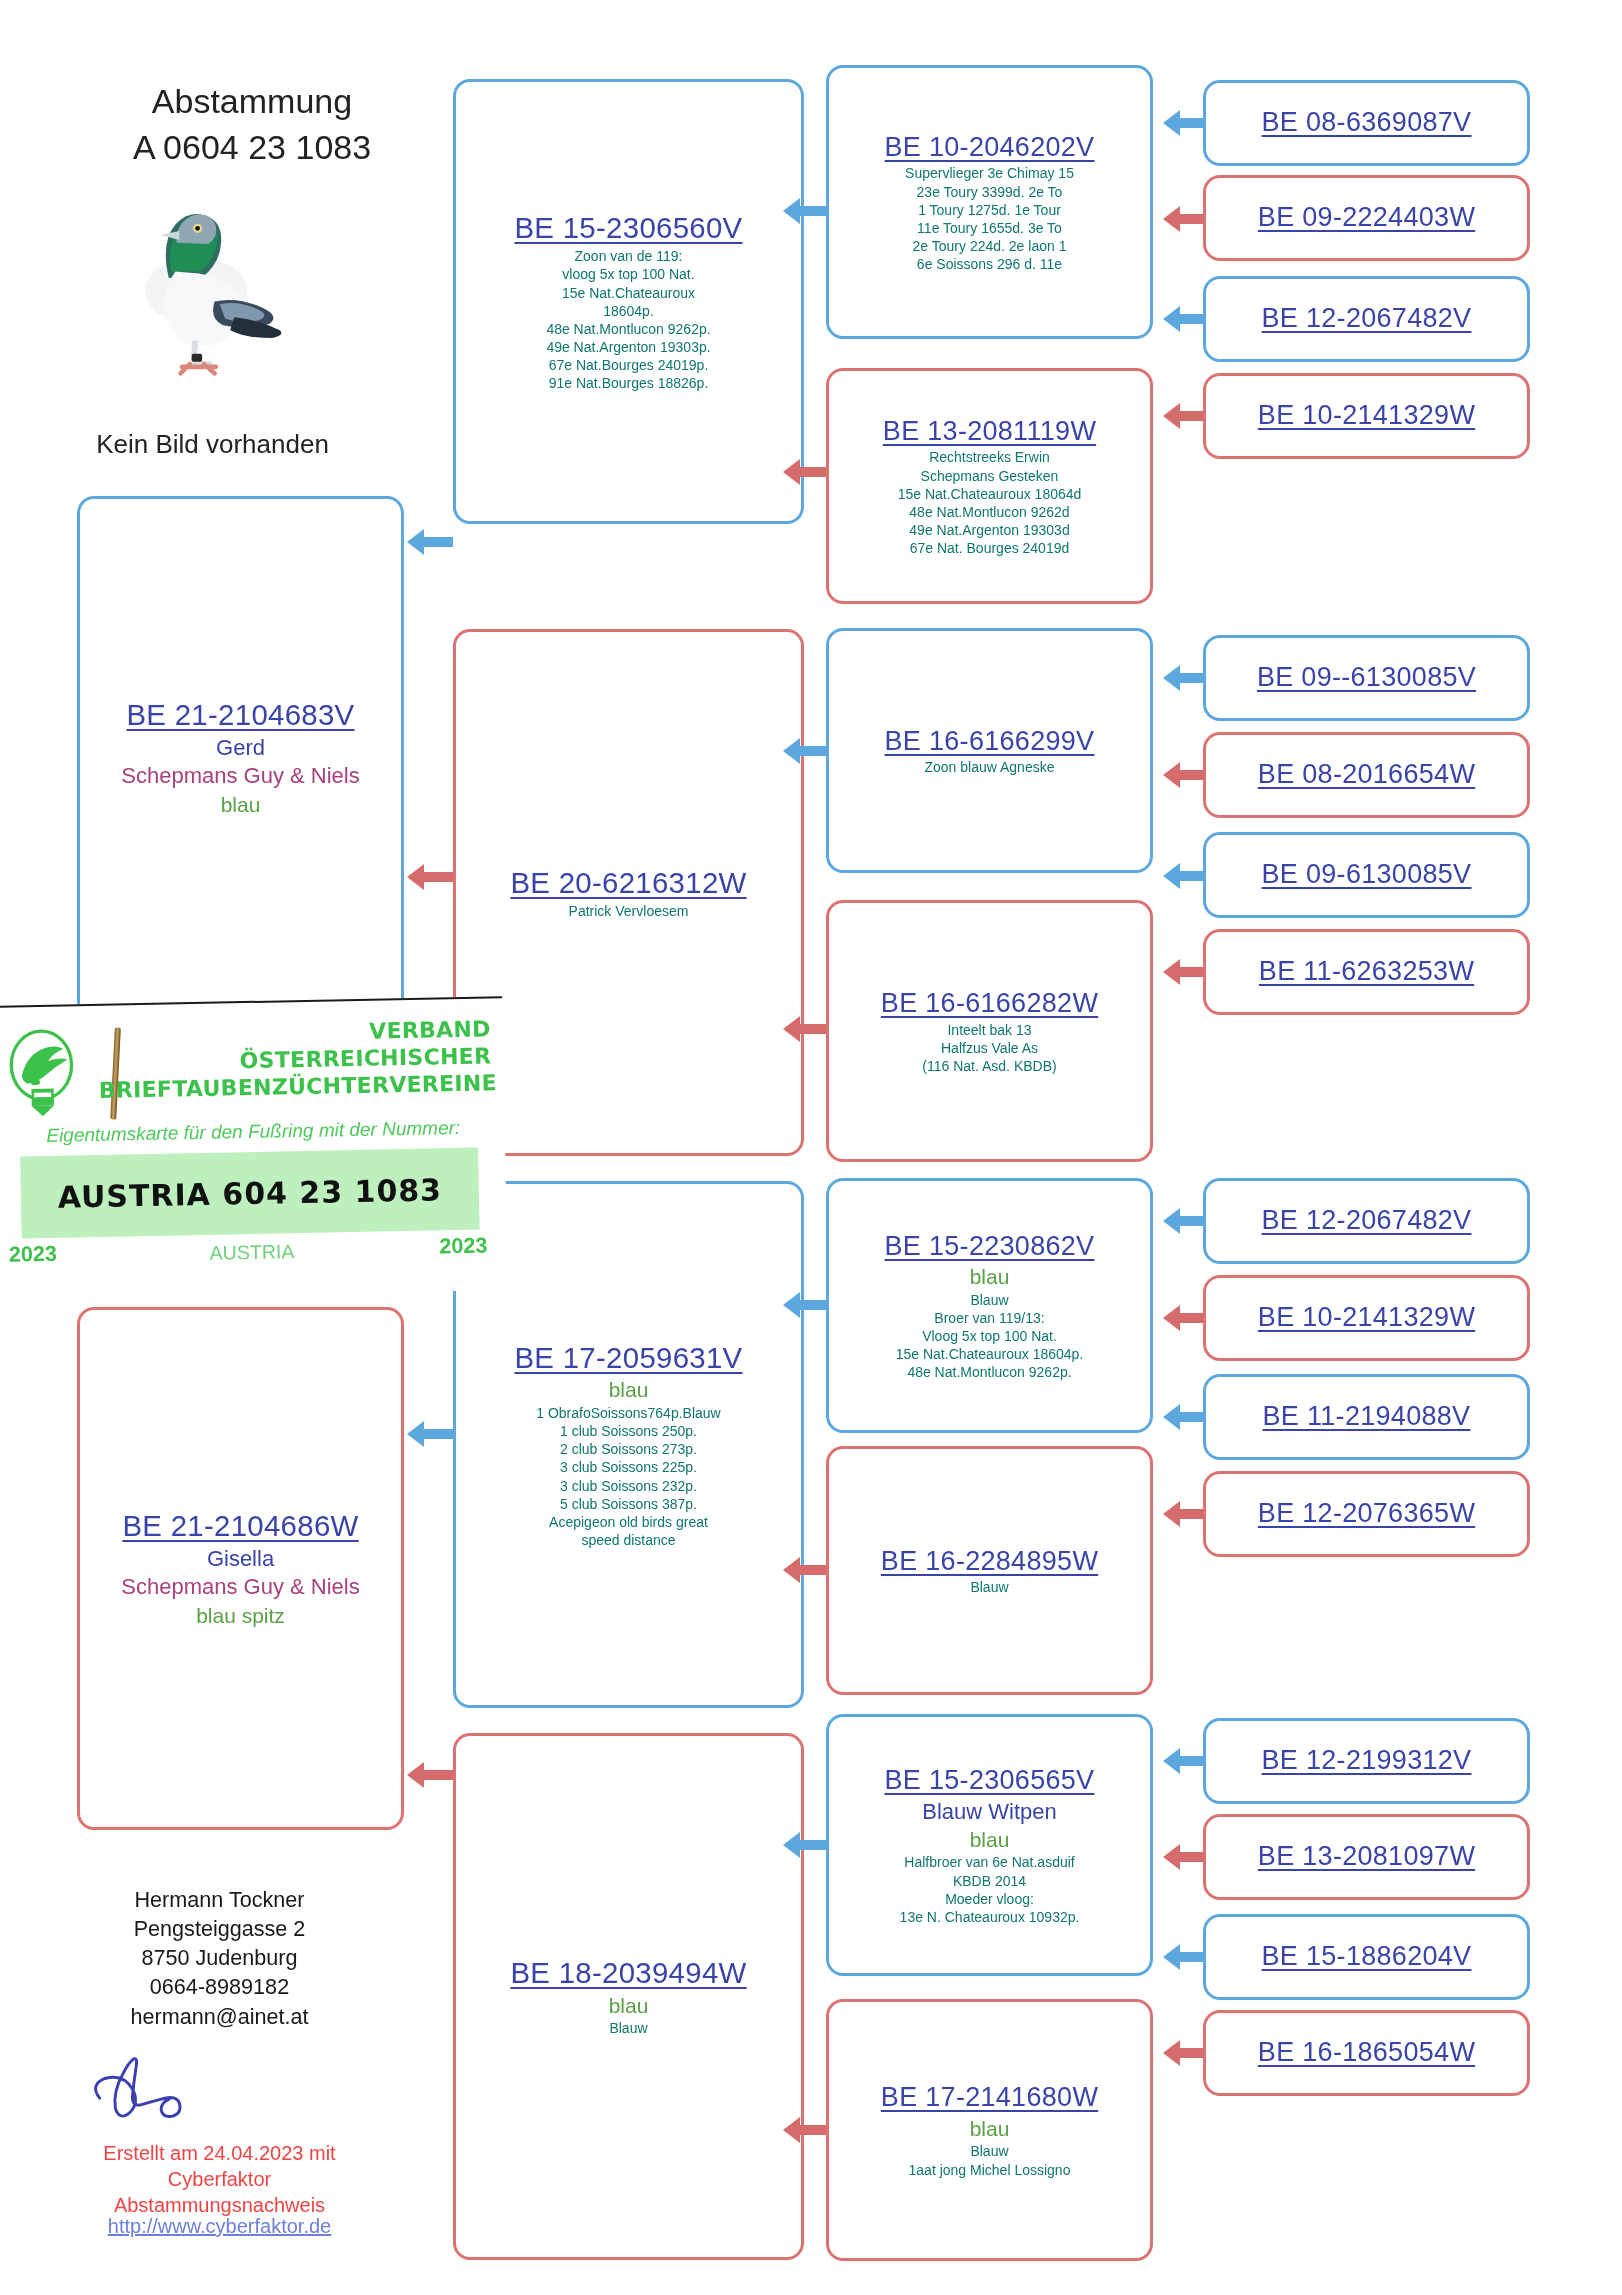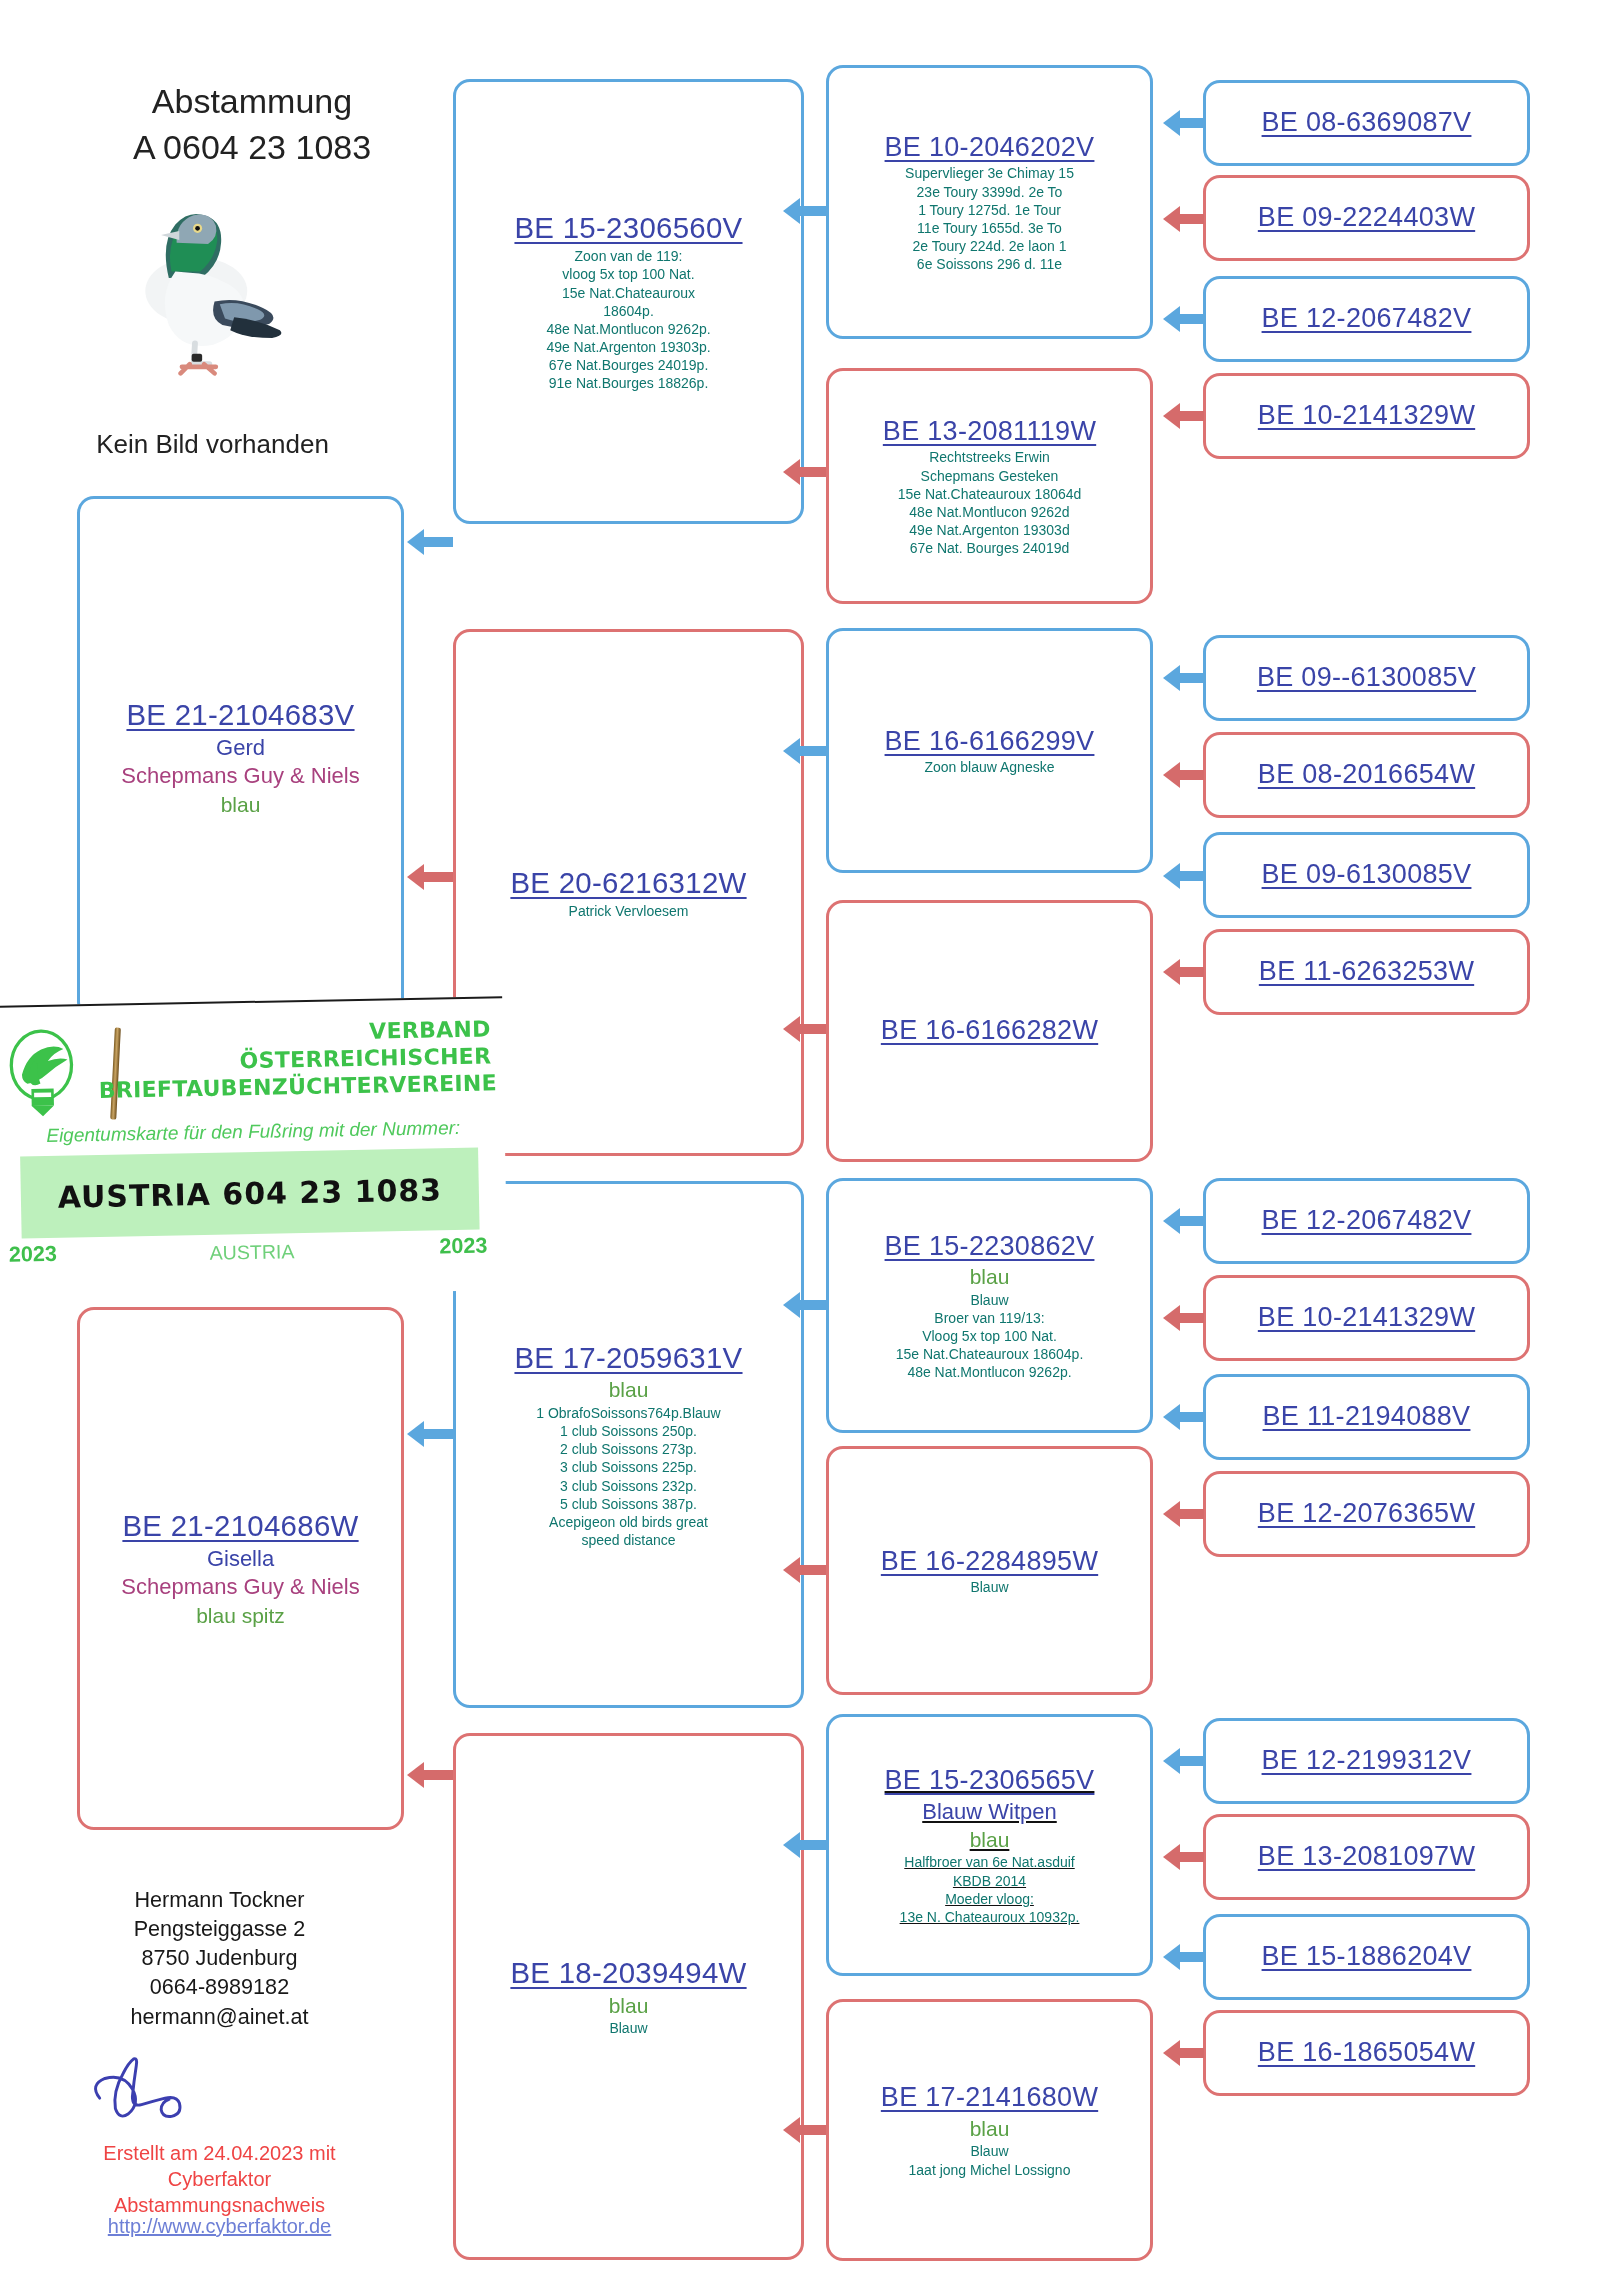--- a/index.html
+++ b/index.html
@@ -229,38 +229,41 @@
 67e Nat. Bourges 24019d</div>
   </div>
 
   <div class="box blue" style="left:826px;top:628px;width:327px;height:245px;">
     <div class="ring">BE 16-6166299V</div>
     <div class="desc">Zoon blauw Agneske</div>
   </div>
 
   <div class="box red" style="left:826px;top:900px;width:327px;height:262px;">
     <div class="ring">BE 16-6166282W</div>
+    <div class="desc">Inteelt bak 13
+Halfzus Vale As
+(116 Nat. Asd. KBDB)</div>
   </div>
 
   <div class="box blue" style="left:826px;top:1178px;width:327px;height:255px;">
     <div class="ring">BE 15-2230862V</div>
     <div class="colour-green">blau</div>
     <div class="desc">Blauw
 Broer van 119/13:
 Vloog 5x top 100 Nat.
 15e Nat.Chateauroux 18604p.
 48e Nat.Montlucon 9262p.</div>
   </div>
 
   <div class="box red" style="left:826px;top:1446px;width:327px;height:249px;">
     <div class="ring">BE 16-2284895W</div>
     <div class="desc">Blauw</div>
   </div>
 
-  <div class="box blue" style="left:826px;top:1714px;width:327px;height:262px;text-decoration:underline;">
+  <div class="box blue" style="left:826px;top:1714px;width:327px;height:262px;">
     <div class="ring">BE 15-2306565V</div>
     <div class="name-blue">Blauw Witpen</div>
     <div class="colour-green">blau</div>
     <div class="desc">Halfbroer van 6e Nat.asduif
 KBDB 2014
 Moeder vloog:
 13e N. Chateauroux 10932p.</div>
   </div>
 
   <div class="box red" style="left:826px;top:1999px;width:327px;height:262px;">

